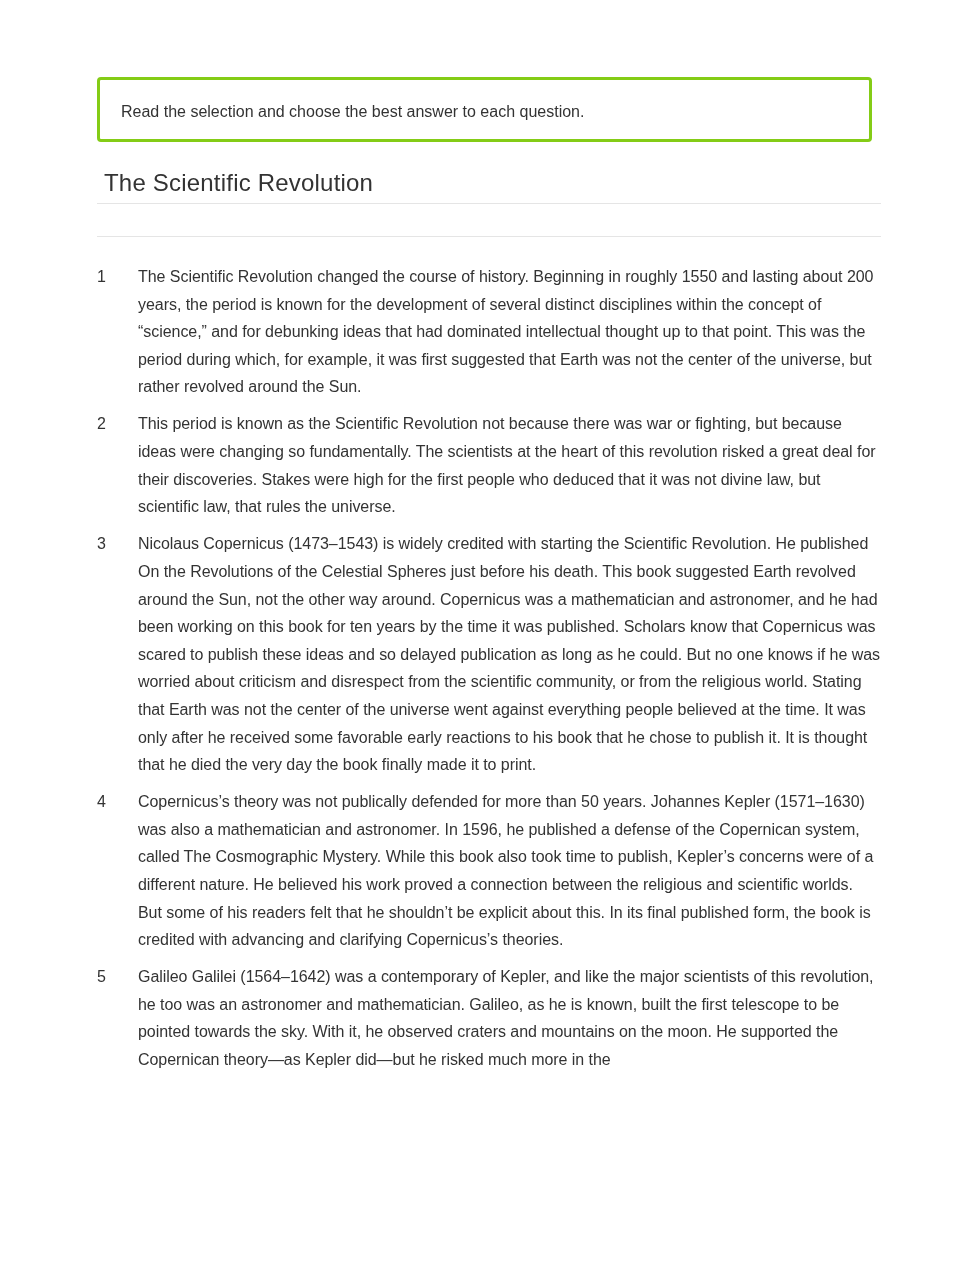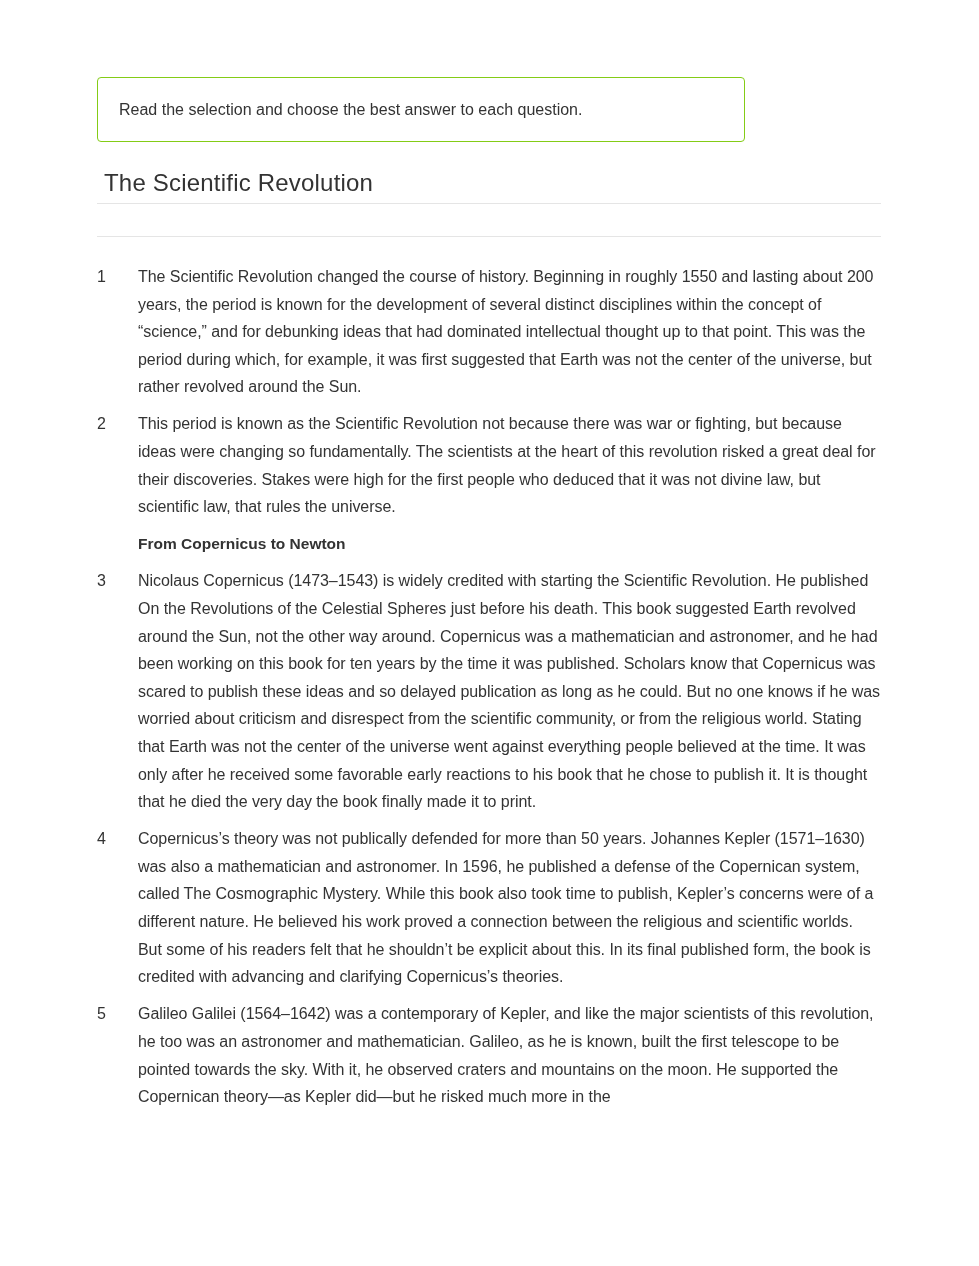--- a/index.html
+++ b/index.html
@@ -12,23 +12,23 @@
       height: 1266px;
       overflow: hidden;
       position: relative;
       font-family: "Liberation Sans", sans-serif;
       color: #333333;
     }
     .instructions-box {
       position: absolute;
       left: 97px;
       top: 77px;
-      width: 648px;
+      width: 775px;
       height: 65px;
-      border: 1px solid #84cc16;
+      border: 3px solid #84cc16;
       border-radius: 4px;
       box-sizing: border-box;
       padding: 21px 21px;
       font-size: 16px;
       line-height: 22px;
       color: #333333;
     }
     .page-title {
       position: absolute;
       left: 97px;
@@ -91,21 +91,20 @@
 
 <div class="passage">
   <div class="para">
     <span class="para-num">1</span>
     <span class="para-text">The Scientific Revolution changed the course of history. Beginning in roughly 1550 and lasting about 200 years, the period is known for the development of several distinct disciplines within the concept of “science,” and for debunking ideas that had dominated intellectual thought up to that point. This was the period during which, for example, it was first suggested that Earth was not the center of the universe, but rather revolved around the Sun.</span>
   </div>
   <div class="para">
     <span class="para-num">2</span>
     <span class="para-text">This period is known as the Scientific Revolution not because there was war or fighting, but because ideas were changing so fundamentally. The scientists at the heart of this revolution risked a great deal for their discoveries. Stakes were high for the first people who deduced that it was not divine law, but scientific law, that rules the universe.</span>
   </div>
-  <div class="subheading">From Copernicus to Newton</div>
   <div class="para">
     <span class="para-num">3</span>
     <span class="para-text">Nicolaus Copernicus (1473–1543) is widely credited with starting the Scientific Revolution. He published On the Revolutions of the Celestial Spheres just before his death. This book suggested Earth revolved around the Sun, not the other way around. Copernicus was a mathematician and astronomer, and he had been working on this book for ten years by the time it was published. Scholars know that Copernicus was scared to publish these ideas and so delayed publication as long as he could. But no one knows if he was worried about criticism and disrespect from the scientific community, or from the religious world. Stating that Earth was not the center of the universe went against everything people believed at the time. It was only after he received some favorable early reactions to his book that he chose to publish it. It is thought that he died the very day the book finally made it to print.</span>
   </div>
   <div class="para">
     <span class="para-num">4</span>
     <span class="para-text">Copernicus’s theory was not publically defended for more than 50 years. Johannes Kepler (1571–1630) was also a mathematician and astronomer. In 1596, he published a defense of the Copernican system, called The Cosmographic Mystery. While this book also took time to publish, Kepler’s concerns were of a different nature. He believed his work proved a connection between the religious and scientific worlds. But some of his readers felt that he shouldn’t be explicit about this. In its final published form, the book is credited with advancing and clarifying Copernicus’s theories.</span>
   </div>
   <div class="para">
     <span class="para-num">5</span>

